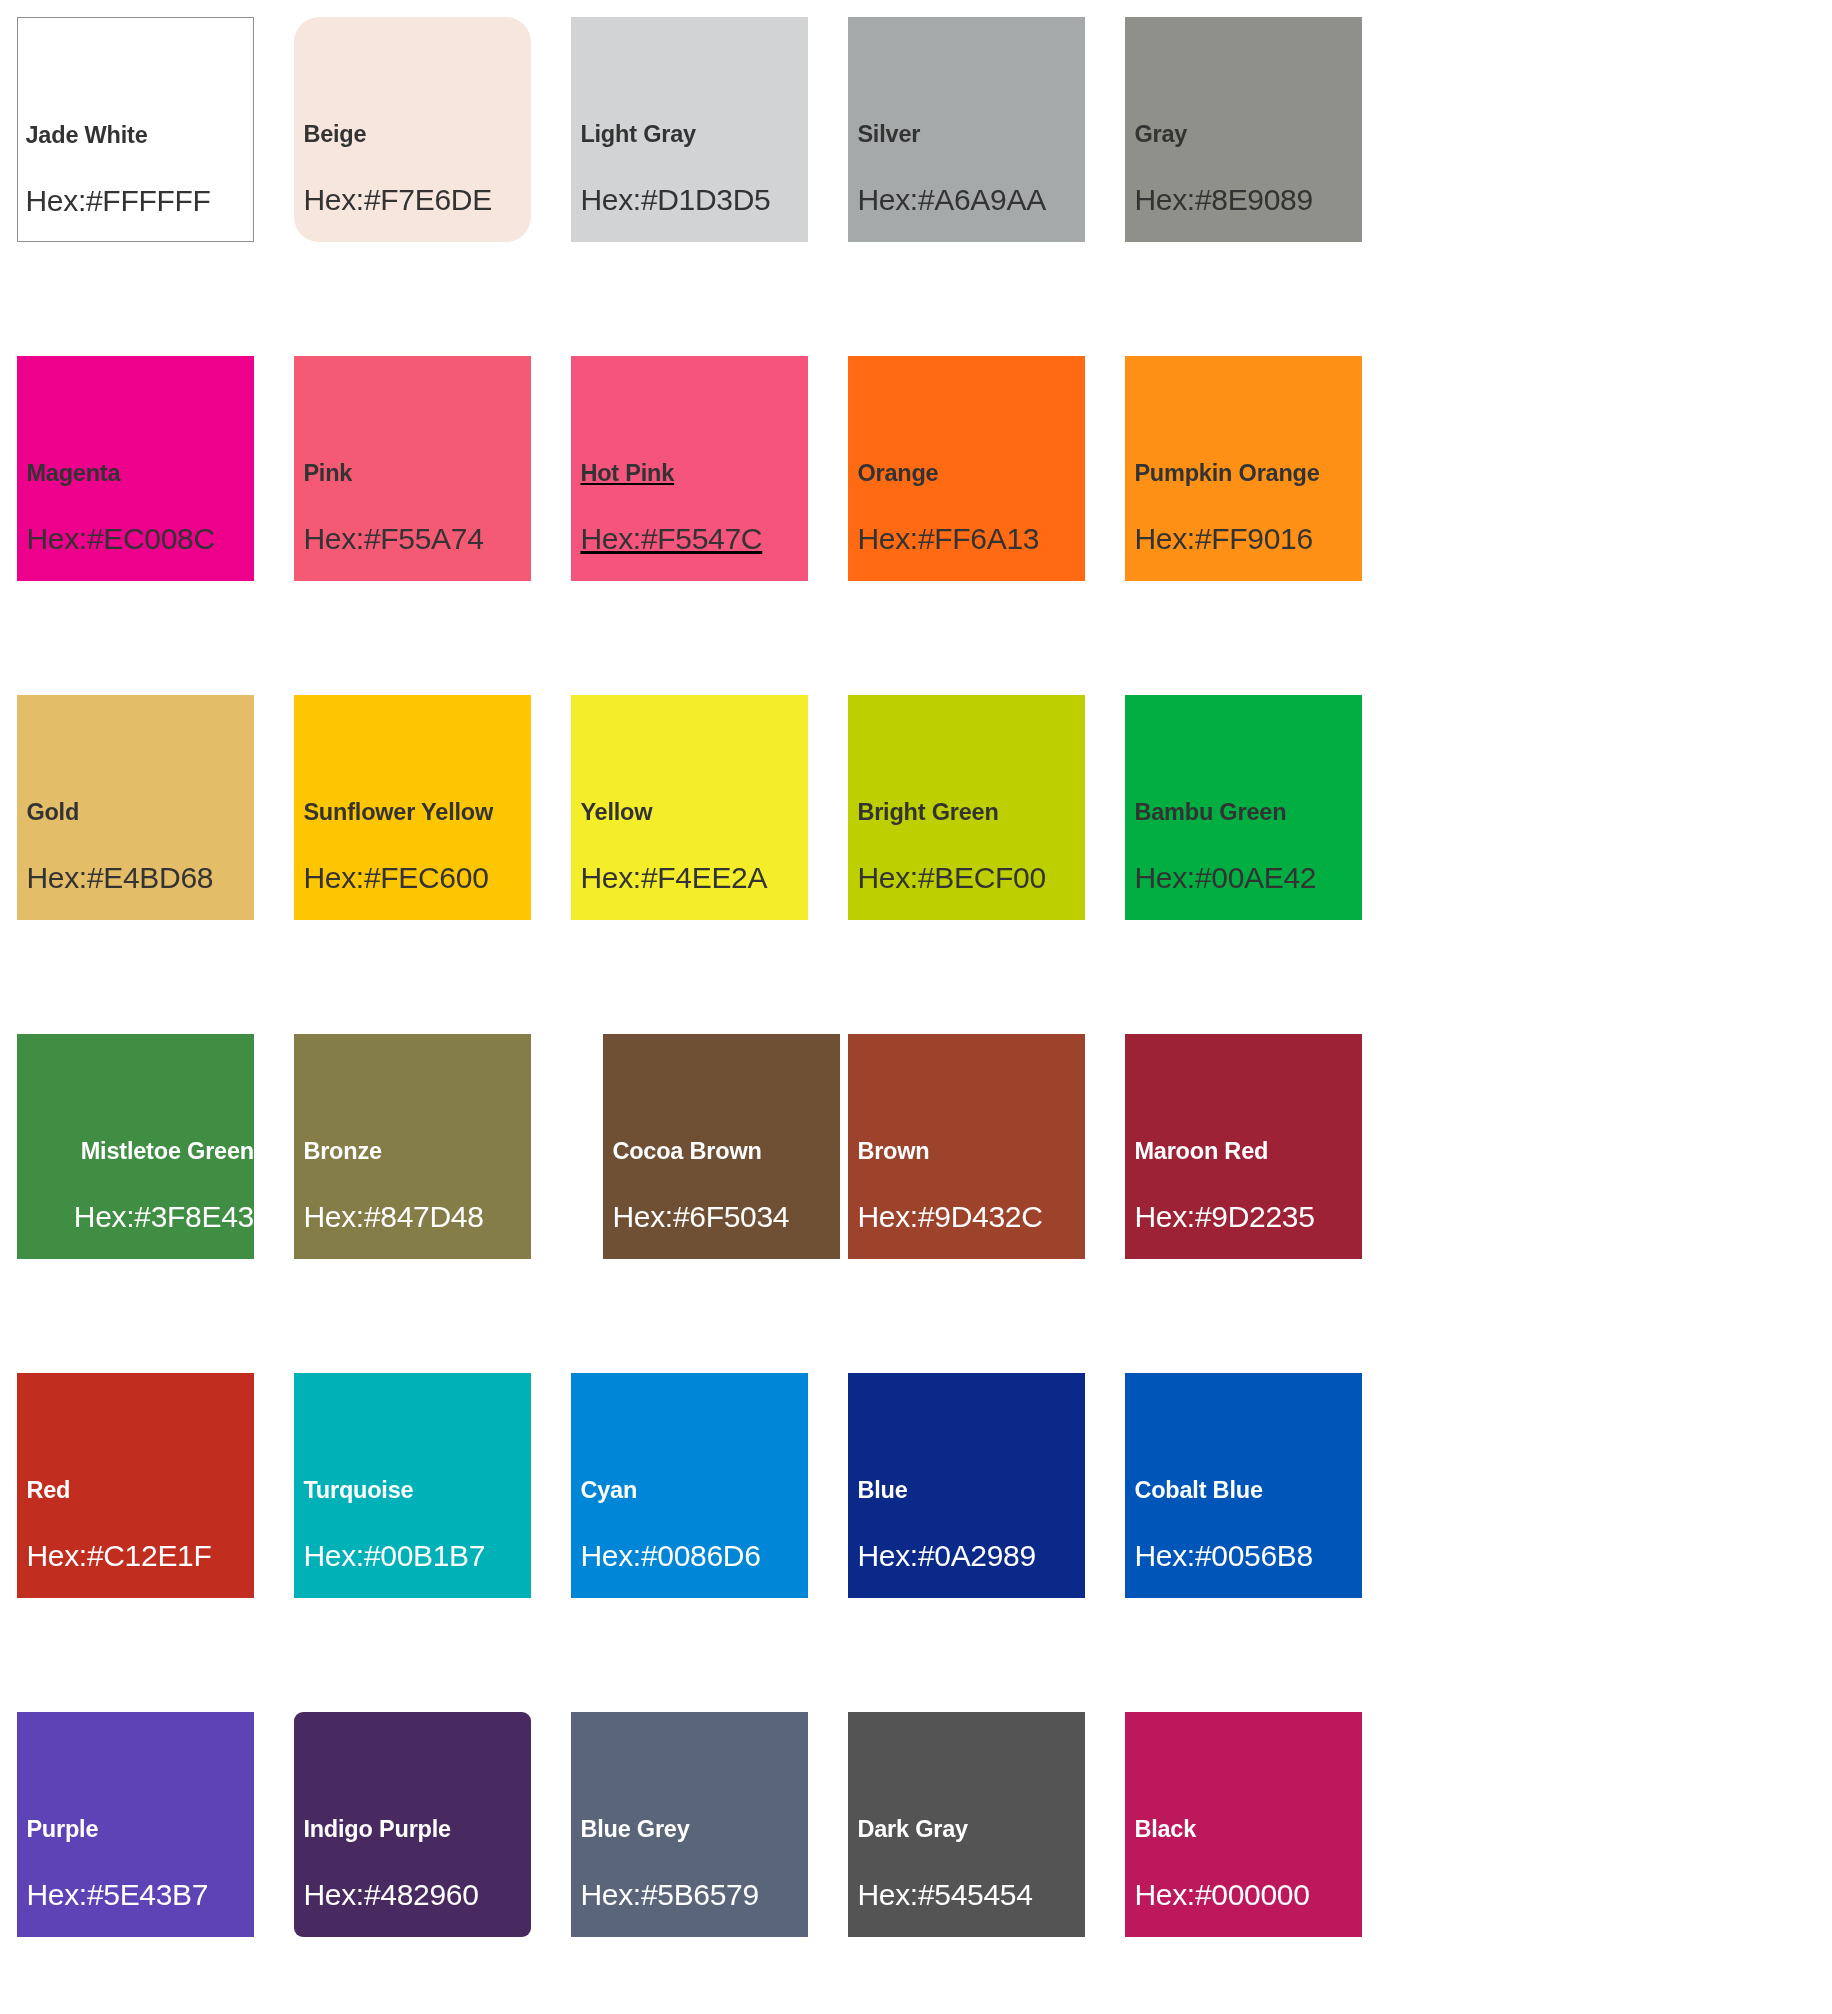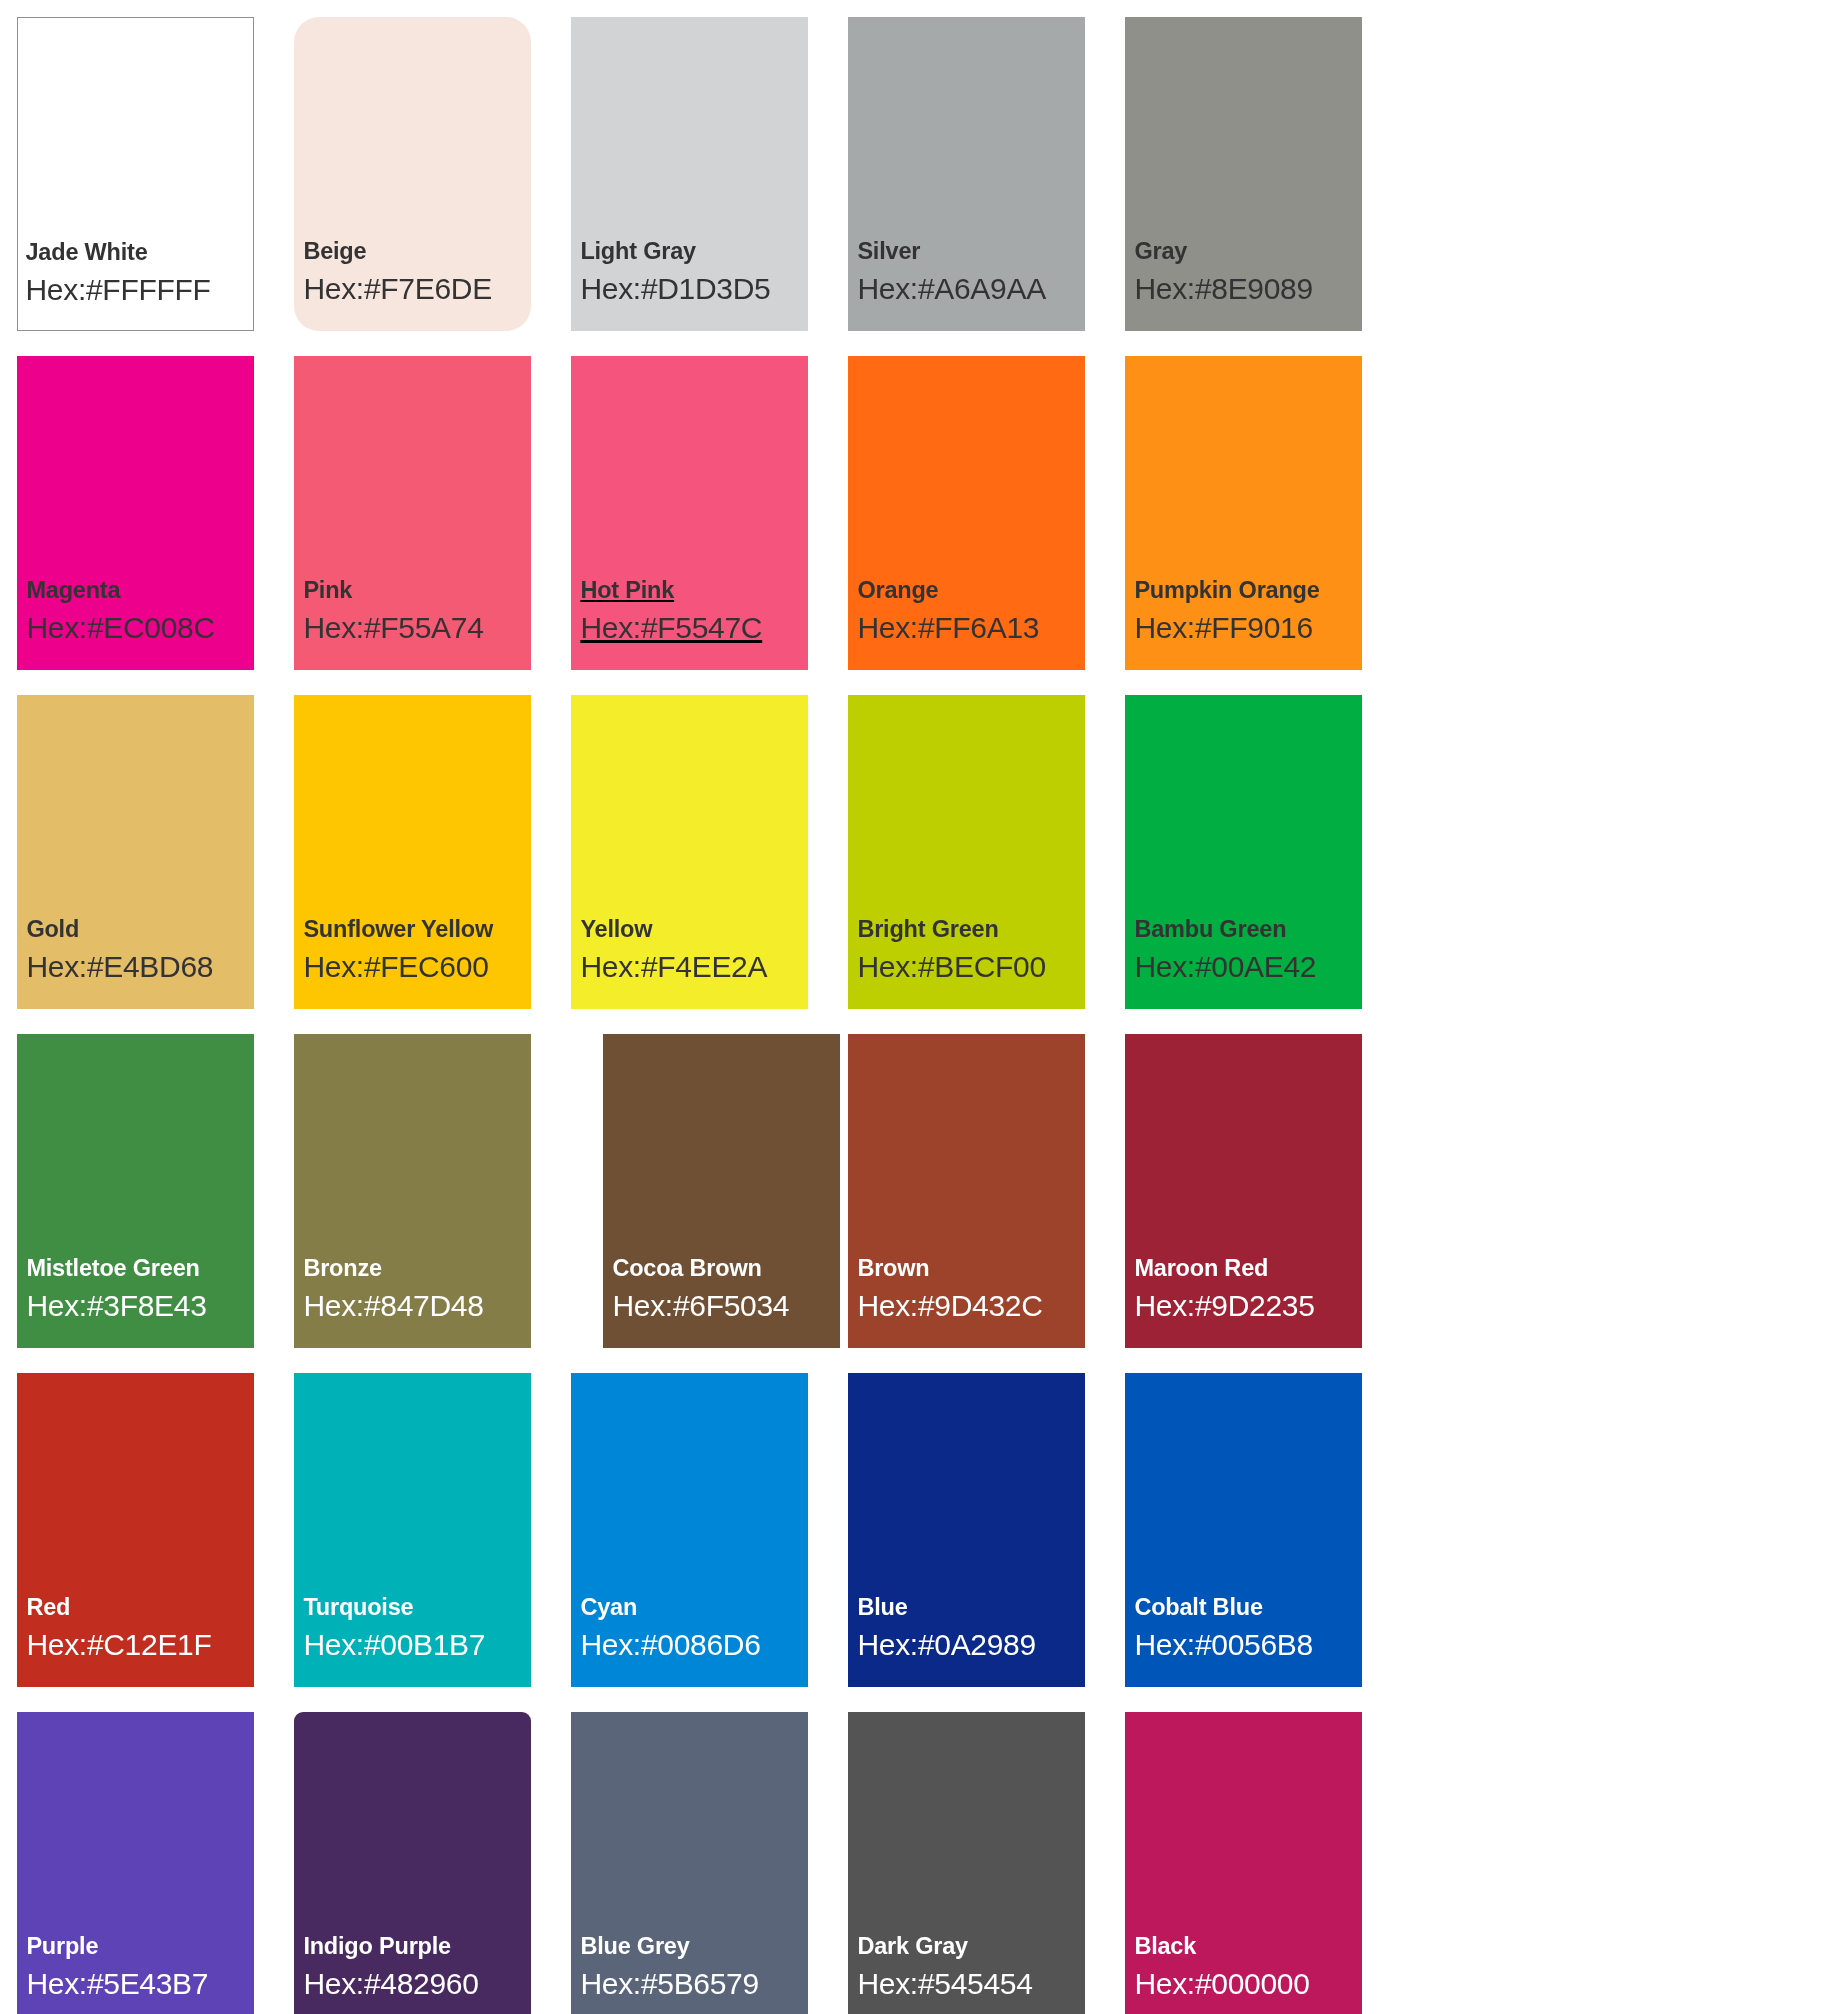--- a/index.html
+++ b/index.html
@@ -23,26 +23,27 @@
     grid-template-rows: repeat(6, 298px);
     column-gap: 40px;
     row-gap: 41px;
     align-content: start;
     justify-content: start;
   }
   .swatch {
     position: relative;
     box-sizing: border-box;
     width: 237px;
-    height: 314px;
+    height: 225px;
     display: flex;
     flex-direction: column;
     justify-content: flex-end;
     padding: 0 0 24.5px 9.4px;
     overflow: hidden;
+    gap: 28px;
   }
   .swatch.has-border {
     border: 1.9px solid #909090;
     padding-left: 7.5px;
     padding-bottom: 22.6px;
   }
   .swatch-name {
     font-size: 23.5px;
     font-weight: bold;
     letter-spacing: -0.2px;
@@ -119,21 +120,21 @@
       <div class="swatch-hex">Hex:#F4EE2A</div>
     </div>
     <div class="swatch text-dark" style="background-color: rgb(190, 207, 0);">
       <div class="swatch-name">Bright Green</div>
       <div class="swatch-hex">Hex:#BECF00</div>
     </div>
     <div class="swatch text-dark" style="background-color: rgb(0, 174, 66);">
       <div class="swatch-name">Bambu Green</div>
       <div class="swatch-hex">Hex:#00AE42</div>
     </div>
-    <div class="swatch text-light" style="background-color: rgb(63, 142, 67);">
+    <div class="swatch text-light" style="background-color: rgb(63, 142, 67); align-items: flex-end;">
       <div class="swatch-name">Mistletoe Green</div>
       <div class="swatch-hex">Hex:#3F8E43</div>
     </div>
     <div class="swatch text-light" style="background-color: rgb(132, 125, 72);">
       <div class="swatch-name">Bronze</div>
       <div class="swatch-hex">Hex:#847D48</div>
     </div>
     <div class="swatch text-light" style="background-color: rgb(111, 80, 52); margin-left: 32px;">
       <div class="swatch-name">Cocoa Brown</div>
       <div class="swatch-hex">Hex:#6F5034</div>

